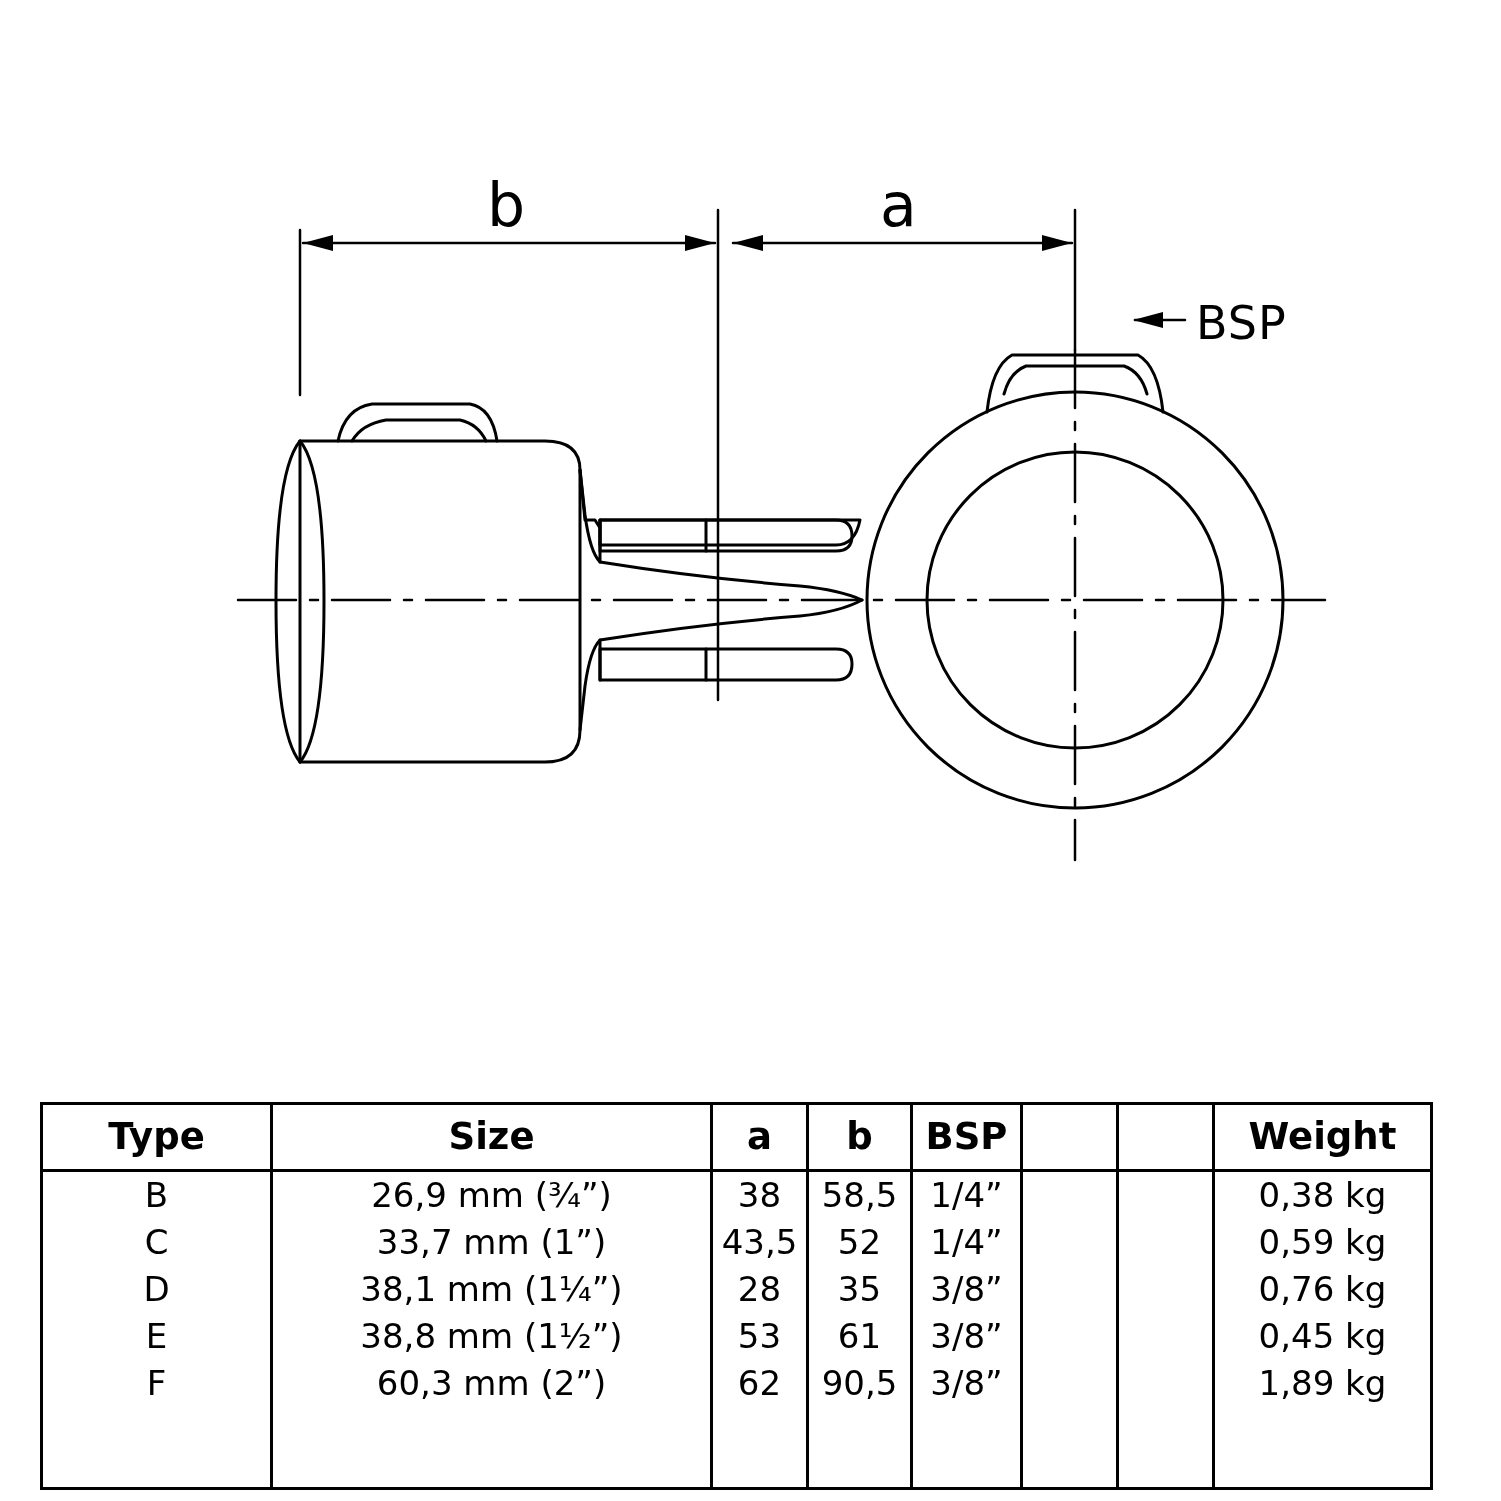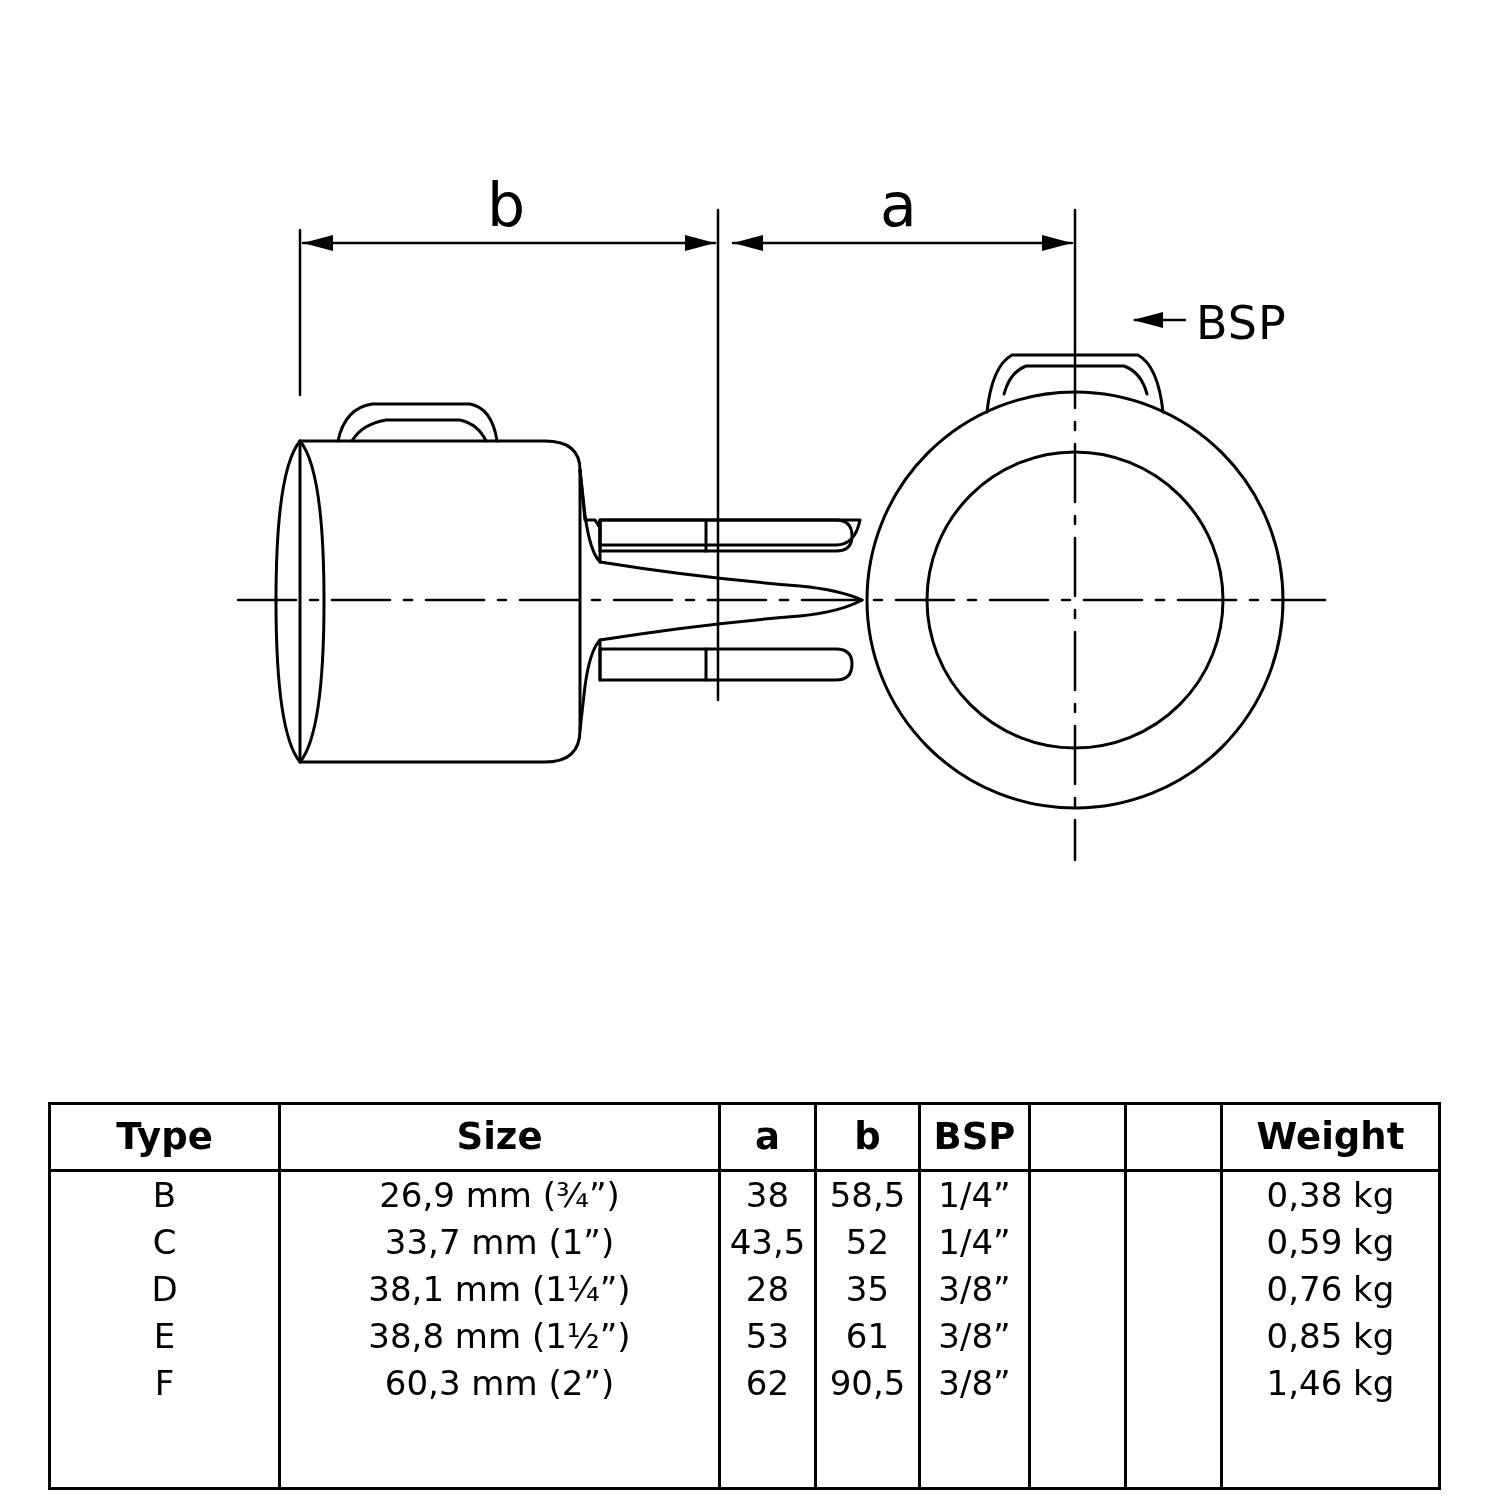--- a/index.html
+++ b/index.html
@@ -42,21 +42,21 @@
   #label-bsp {
     position: absolute;
     left: 1196px;
     top: 296px;
     font-size: 46px;
     letter-spacing: 1px;
   }
   
   #table-wrap {
     position: absolute;
-    left: 48px;
+    left: 40px;
     top: 1102px;
     width: 1390px;
   }
   table.spec {
     border-collapse: collapse;
     width: 1390px;
     table-layout: fixed;
     font-size: 34px;
   }
   table.spec, table.spec th, table.spec td {
@@ -265,31 +265,31 @@
           <td>0,76 kg</td>
         </tr>
         <tr>
           <td>E</td>
           <td>38,8 mm (1½”)</td>
           <td>53</td>
           <td>61</td>
           <td>3/8”</td>
           <td></td>
           <td></td>
-          <td>0,85 kg</td>
+          <td>0,45 kg</td>
         </tr>
         <tr>
           <td>F</td>
           <td>60,3 mm (2”)</td>
           <td>62</td>
           <td>90,5</td>
           <td>3/8”</td>
           <td></td>
           <td></td>
-          <td>1,46 kg</td>
+          <td>1,89 kg</td>
         </tr>
         <tr class="spacer">
           <td></td>
           <td></td>
           <td></td>
           <td></td>
           <td></td>
           <td></td>
           <td></td>
           <td></td>

